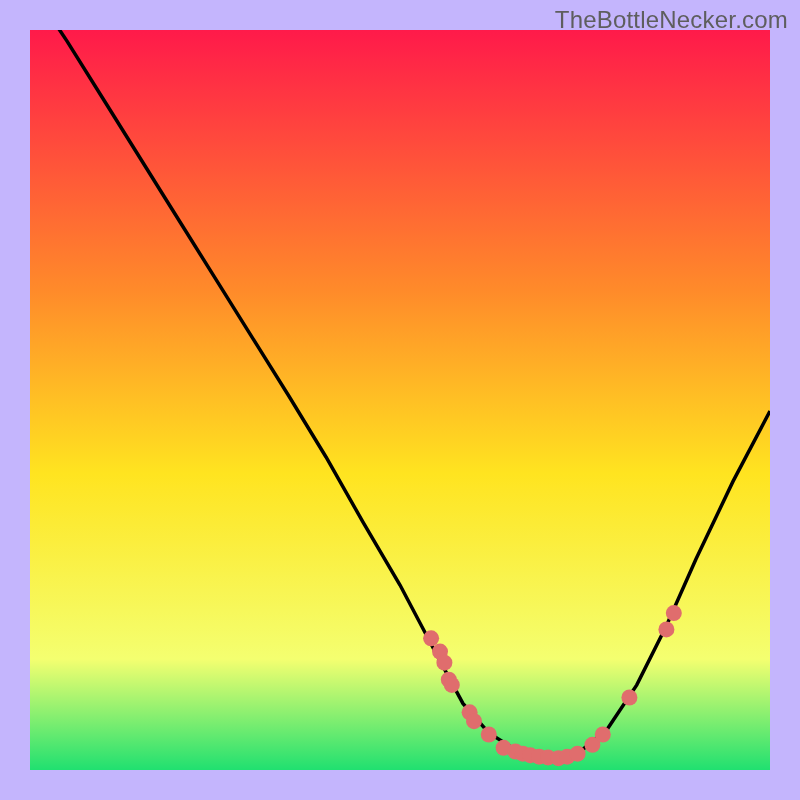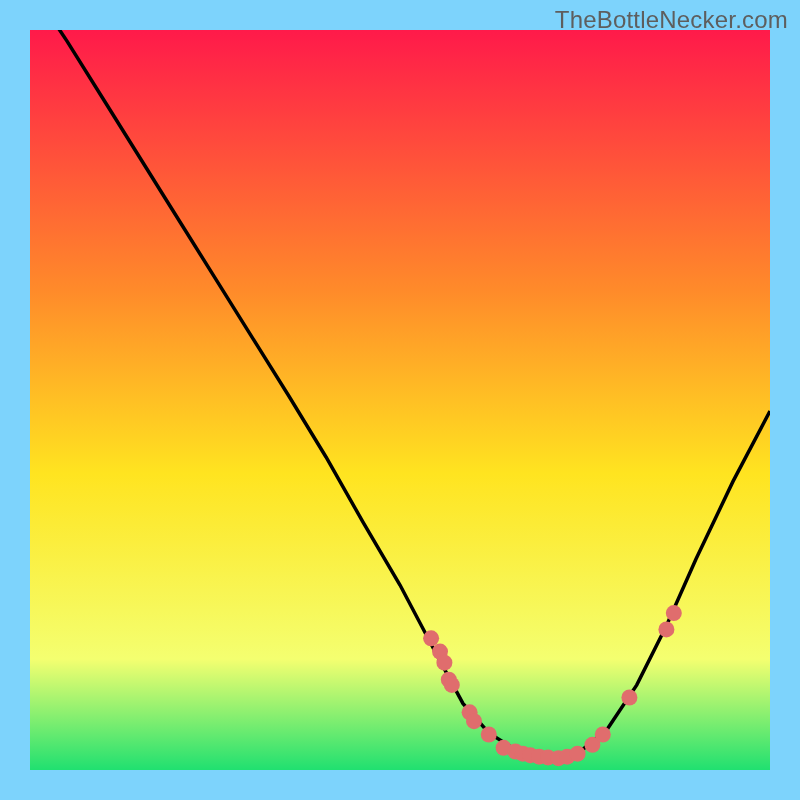--- a/index.html
+++ b/index.html
@@ -10,21 +10,21 @@
     background: #000000;
     font-family: Arial, Helvetica, sans-serif;
     overflow: hidden;
   }
   .frame {
     position: absolute;
     left: 0;
     top: 0;
     width: 800px;
     height: 800px;
-    background: #7dd3fc;
+    background: #c4b5fd;
   }
   .plot-outer {
     position: absolute;
     left: 30px;
     top: 30px;
     width: 740px;
     height: 740px;
     background: #000000;
   }
   .plot-inner {

